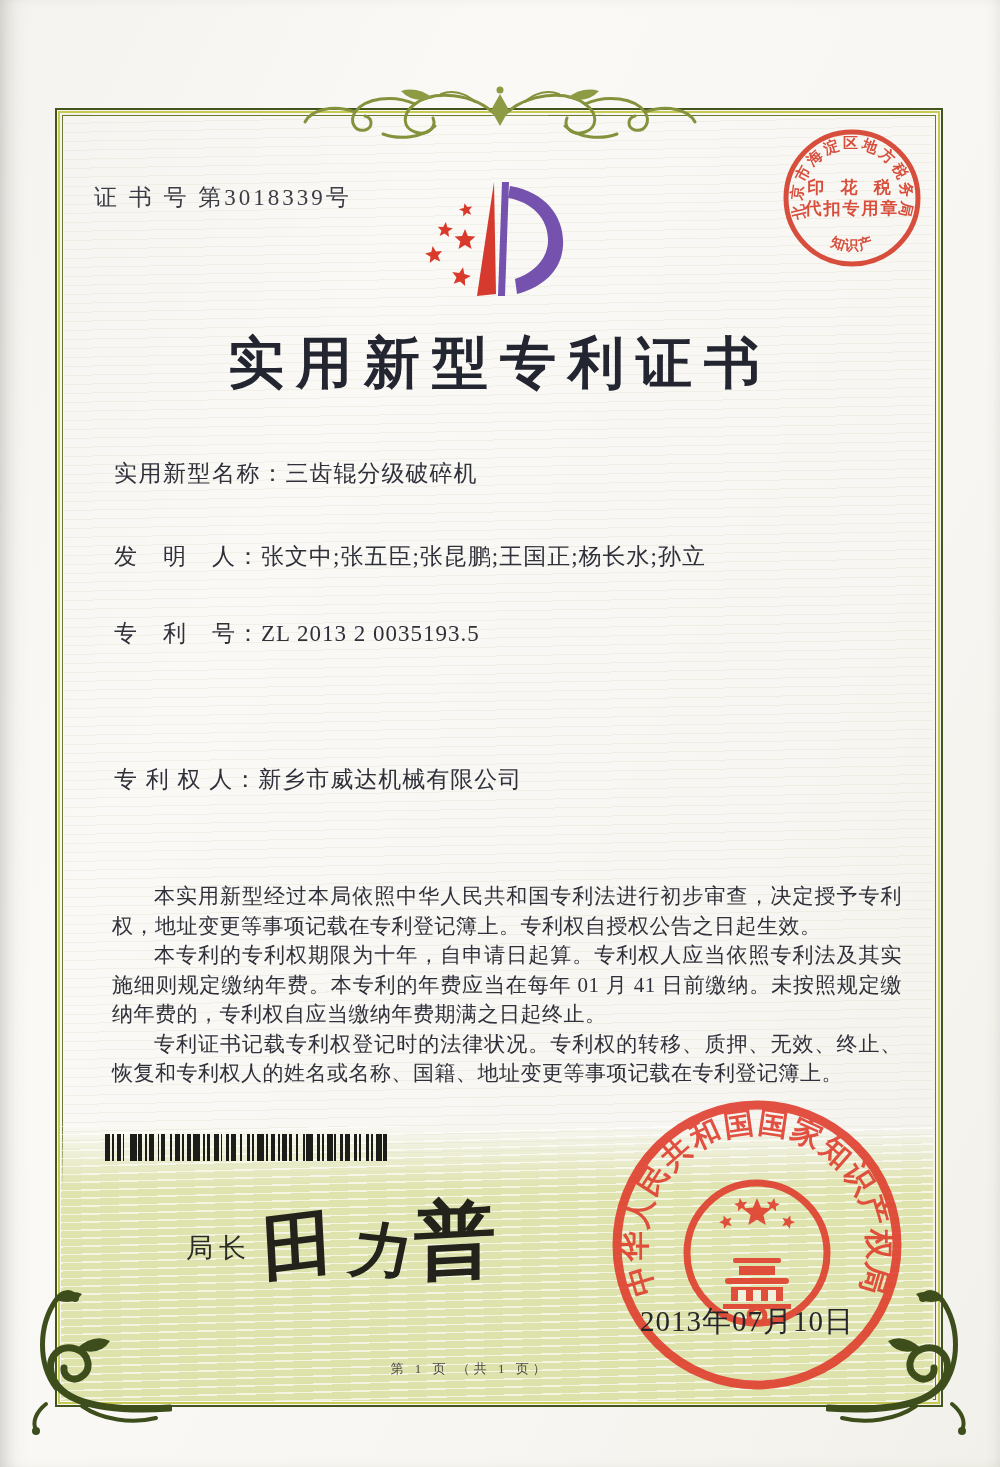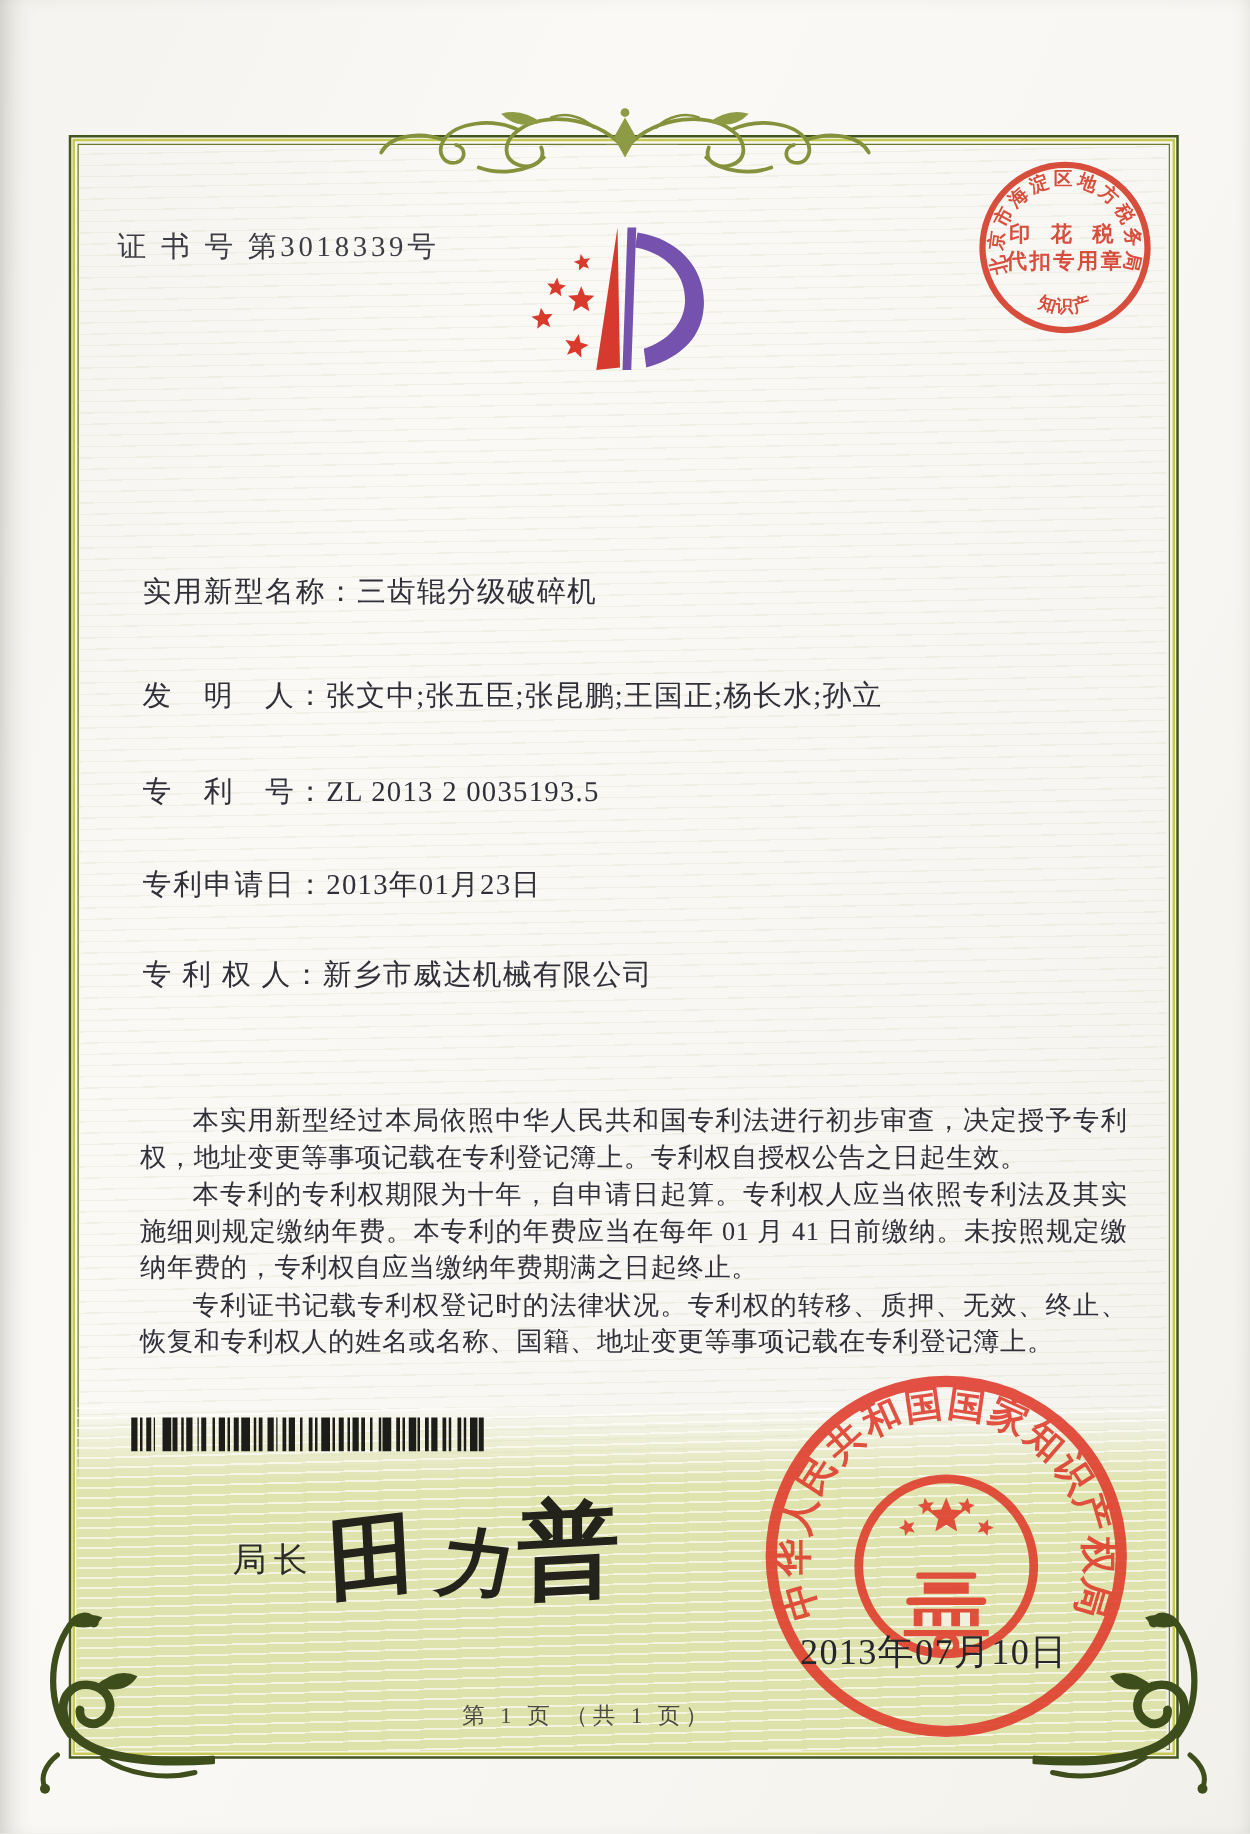--- a/index.html
+++ b/index.html
@@ -31,21 +31,21 @@
         color:#30303a;text-align:justify;}
   .paras p{margin:0;text-indent:2em;letter-spacing:.5px;}
   .barcode{position:absolute;left:105px;top:1134px;width:286px;height:27px;z-index:3;display:flex;align-items:stretch;}
   .barcode i{display:block;height:100%;}
   .barcode i.b{background:#1c1c18;}
   .sig-role{position:absolute;left:186px;top:1230px;font-size:27px;color:#2c2c26;letter-spacing:6px;z-index:3;}
   .sig-char{position:absolute;z-index:3;color:#23231c;font-family:"DejaVu Sans",sans-serif;font-weight:600;}
   .sig-c0{left:262px;top:1198px;font-size:72px;transform:rotate(-7deg) skewX(-4deg);}
   .sig-c1{left:352px;top:1212px;font-size:60px;transform:rotate(6deg) skewX(-6deg);}
   .sig-c2{left:414px;top:1186px;font-size:82px;transform:rotate(-3deg) skewX(-3deg);}
-  .footer{position:absolute;left:60px;top:1360px;width:820px;text-align:center;font-size:18px;color:#4a4a42;
+  .footer{position:absolute;left:60px;top:1360px;width:820px;text-align:center;font-size:13px;color:#4a4a42;
         letter-spacing:4px;z-index:3;}
   .tax-stamp{position:absolute;left:752px;top:98px;width:200px;height:200px;z-index:4;opacity:.92;}
   .office-seal{position:absolute;left:607px;top:1095px;width:300px;height:300px;z-index:4;}
   .flourish-top{position:absolute;left:265px;top:82px;width:470px;height:64px;z-index:2;}
   .corner{position:absolute;width:150px;height:150px;z-index:2;}
   .corner.bl{left:22px;top:1288px;}
   .corner.br{left:826px;top:1288px;transform:scaleX(-1);}
 </style>
 </head>
 <body>
@@ -112,25 +112,25 @@
       <polygon points="37.8,48.0 39.4,53.3 44.8,54.3 40.3,57.5 41.0,62.9 36.6,59.6 31.6,61.9 33.5,56.7 29.7,52.7 35.2,52.9"></polygon>
       <polygon points="57.0,55.0 59.9,62.0 67.5,62.6 61.7,67.5 63.5,74.9 57.0,71.0 50.5,74.9 52.3,67.5 46.5,62.6 54.1,62.0"></polygon>
       <polygon points="24.7,72.1 27.9,77.4 34.1,77.1 30.0,81.7 32.3,87.5 26.6,85.0 21.8,88.9 22.4,82.8 17.1,79.4 23.2,78.1"></polygon>
       <polygon points="55.1,93.2 56.3,100.0 62.9,102.0 56.9,105.3 57.1,112.1 52.1,107.4 45.6,109.7 48.5,103.5 44.3,98.0 51.2,98.9"></polygon>
     </g>
     <polygon points="86,8 69,122 88,120" fill="#d6392e"></polygon>
     <polygon points="94,8 101,8 97,122 90,122" fill="#7452ae"></polygon>
     <path fill="#7452ae" d="M102,12 C140,18 157,46 155,72 C153,100 131,114 109,120 L107,105 C126,99 139,85 140,68 C141,45 124,28 100,24 Z"></path>
   </svg>
 
+  <div class="title">实用新型专利证书</div>
 
   <div class="field f0"><span class="lbl">实用新型名称：</span><span>三齿辊分级破碎机</span></div>
   <div class="field f1"><span class="lbl">发　明　人：</span><span>张文中;张五臣;张昆鹏;王国正;杨长水;孙立</span></div>
   <div class="field f2"><span class="lbl">专　利　号：</span><span>ZL 2013 2 0035193.5</span></div>
-  <div class="field f3"><span class="lbl">专利申请日：</span><span>2013年01月23日</span></div>
   <div class="field f4"><span class="lbl">专 利 权 人：</span><span>新乡市威达机械有限公司</span></div>
 
   <div class="paras">
     <p>本实用新型经过本局依照中华人民共和国专利法进行初步审查，决定授予专利权，地址变更等事项记载在专利登记簿上。专利权自授权公告之日起生效。</p>
     <p>本专利的专利权期限为十年，自申请日起算。专利权人应当依照专利法及其实施细则规定缴纳年费。本专利的年费应当在每年 01 月 41 日前缴纳。未按照规定缴纳年费的，专利权自应当缴纳年费期满之日起终止。</p>
     <p>专利证书记载专利权登记时的法律状况。专利权的转移、质押、无效、终止、恢复和专利权人的姓名或名称、国籍、地址变更等事项记载在专利登记簿上。</p>
   </div>
 
   <div class="barcode" id="barcode">
       <i class="b" style="width: 1.84049%;"></i>

